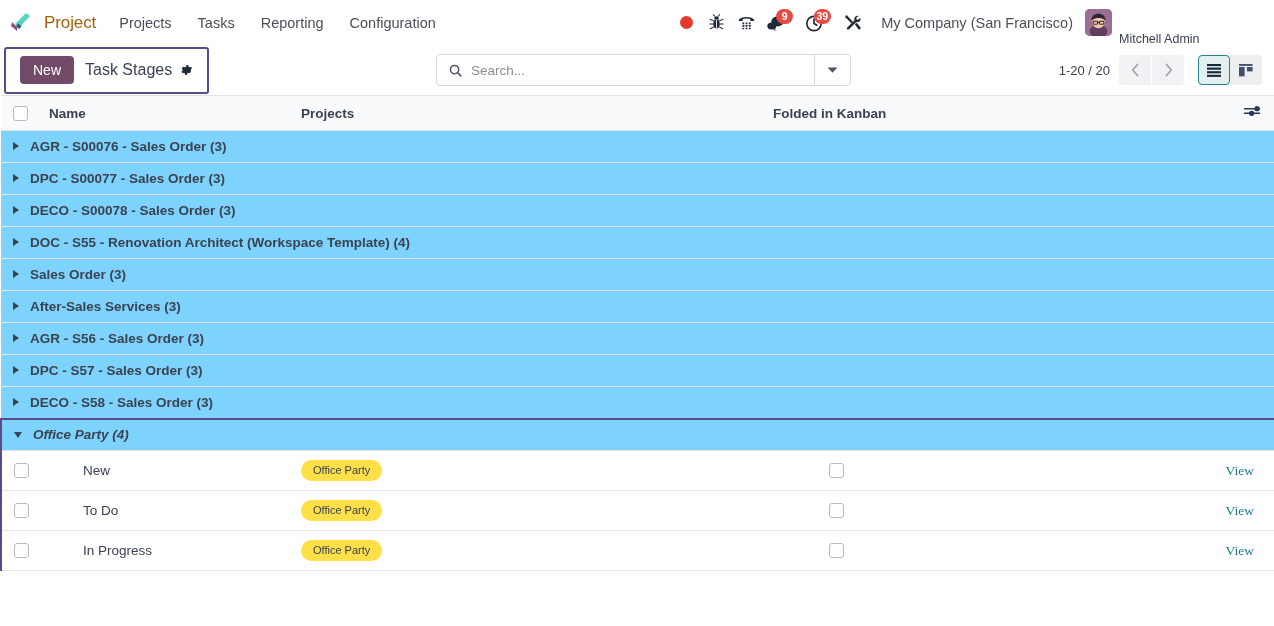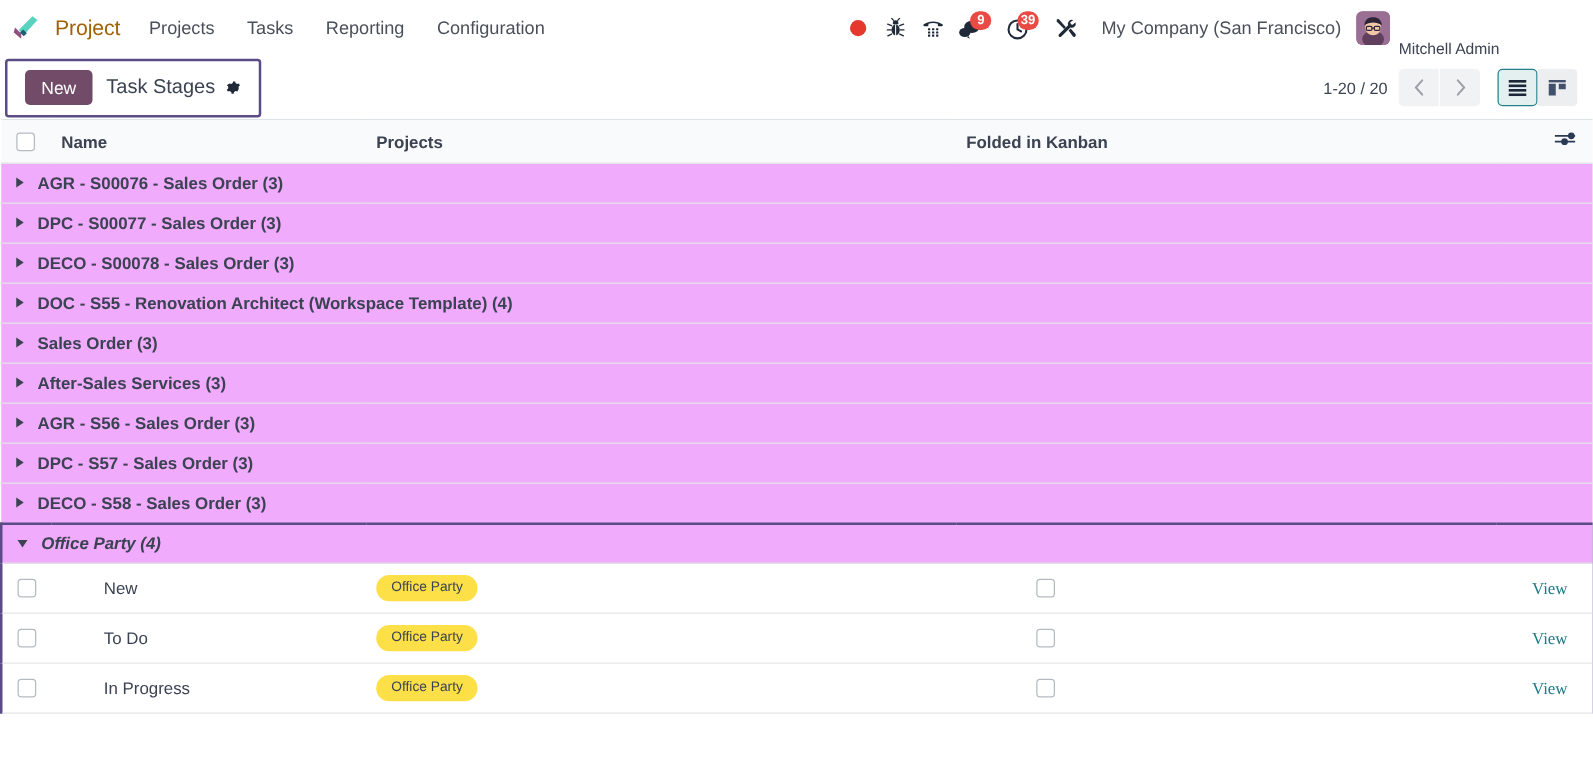--- a/index.html
+++ b/index.html
@@ -247,21 +247,21 @@
     width: 15px; height: 15px;
     border: 1px solid #b6bbc2;
     border-radius: 3px;
     background: #fff;
     display: inline-block;
     cursor: pointer;
     vertical-align: middle;
   }
 
   tr.group-row td {
-    background: #f0abfc;
+    background: #7dd3fc;
     border-bottom: 1px solid #dfe2e6;
     height: 32px;
     font-size: 13.5px;
     font-weight: 700;
     color: #3b4252;
     padding: 0 8px;
     cursor: pointer;
   }
   tr.group-row td.gcell { padding-left: 12px; }
   .caret {
@@ -428,20 +428,34 @@
       <span>Task Stages</span>
       <span class="gear-icon">
         <svg width="14" height="14" viewBox="0 0 24 24" fill="#1f2937">
           <path d="M12 8.2a3.8 3.8 0 100 7.6 3.8 3.8 0 000-7.6zm0 5.8a2 2 0 110-4 2 2 0 010 4z"></path>
           <path d="M20.5 13.4l-.1-2.8 1.8-1.5-1.5-2.6-2.2.8-2.4-1.4-.3-2.3h-3l-.4 2.3-2.4 1.4-2.2-.8L4.3 9l1.8 1.6-.1 2.8L4.2 15l1.5 2.6 2.2-.8 2.4 1.4.4 2.3h3l.3-2.3 2.4-1.4 2.2.8 1.5-2.6z"></path>
         </svg>
       </span>
     </div>
   </div>
 
+  <div class="searchview">
+    <span class="search-icon-wrap">
+      <svg width="15" height="15" viewBox="0 0 24 24" fill="none" stroke="#4b5563" stroke-width="2.4">
+        <circle cx="10.5" cy="10.5" r="6.6"></circle>
+        <path d="M15.6 15.6l5 5" stroke-linecap="round"></path>
+      </svg>
+    </span>
+    <input class="search-input" type="text" placeholder="Search..." style="">
+    <span class="search-toggle">
+      <svg width="11" height="8" viewBox="0 0 12 8" fill="#4b5563">
+        <path d="M0.6 1.2h10.8L6 7z"></path>
+      </svg>
+    </span>
+  </div>
 
   <div class="cp-right">
     <span class="pager-count">1-20 / 20</span>
     <span class="pager-btns">
       <span class="pager-btn">
         <svg width="9" height="14" viewBox="0 0 10 16" fill="none" stroke="#9aa0aa" stroke-width="1.8">
           <path d="M7.6 1.4L1.8 8l5.8 6.6" stroke-linecap="round" stroke-linejoin="round"></path>
         </svg>
       </span>
       <span class="pager-btn">

